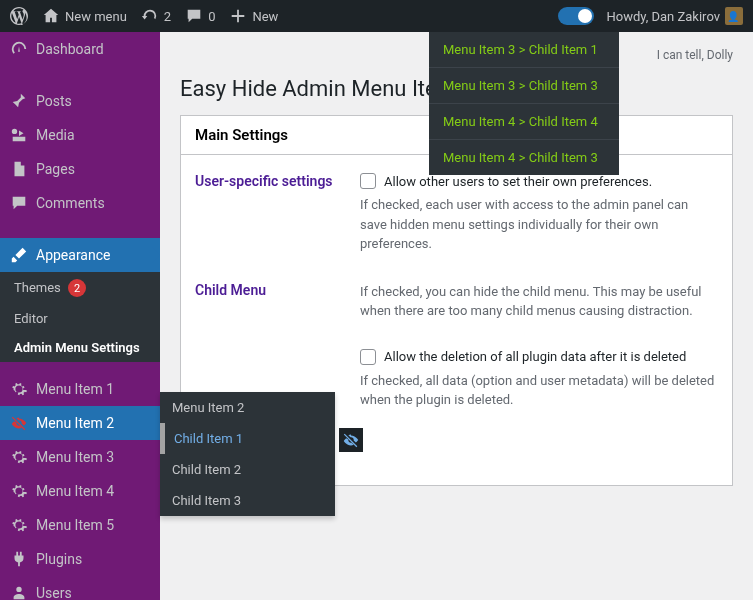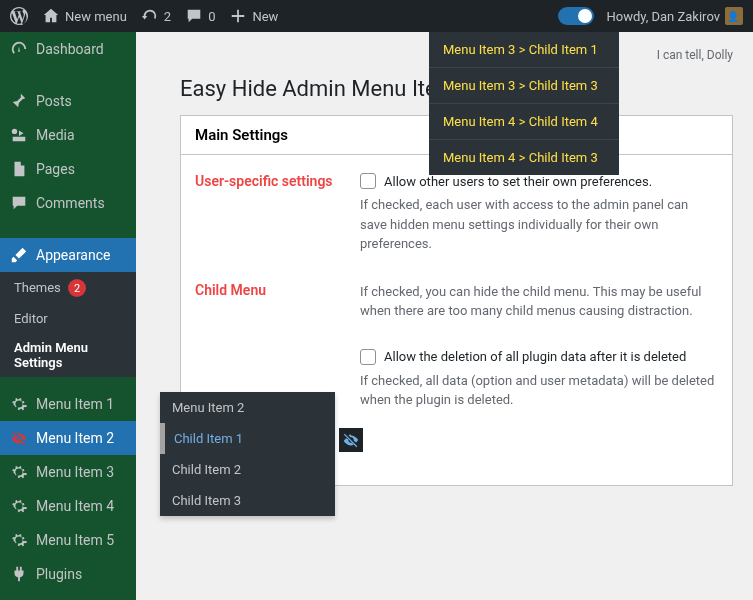--- a/index.html
+++ b/index.html
@@ -6,21 +6,21 @@
 body { background: #f0f0f1; width: 753px; height: 600px; overflow: hidden; position: relative; }
 
 .admin-bar { background: #1d2327; height: 32px; display: flex; align-items: center; padding: 0 10px; color: #c3c4c7; font-size: 13px; }
 .admin-bar-left { display: flex; align-items: center; gap: 14px; }
 .admin-bar-item { display: flex; align-items: center; gap: 5px; cursor: pointer; }
 .admin-bar-right { margin-left: auto; display: flex; align-items: center; gap: 12px; text-align: right; }
 .toggle { width: 36px; height: 18px; background: #2271b1; border-radius: 9px; position: relative; cursor: pointer; }
 .toggle::after { content: ""; position: absolute; width: 14px; height: 14px; background: #fff; border-radius: 50%; top: 2px; right: 2px; }
 .avatar { width: 18px; height: 18px; background: #8a6d3b; border-radius: 2px; display: flex; align-items: center; justify-content: center; font-size: 10px; color: #fff; }
 
-.sidebar { position: absolute; left: 0; top: 32px; width: 136px; background: #14532d; height: calc(100% - 32px); color: #c3c4c7; font-size: 14px; }
+.sidebar { position: absolute; left: 0; top: 32px; width: 160px; background: #701a75; height: calc(100% - 32px); color: #c3c4c7; font-size: 14px; }
 .sidebar-item { display: flex; align-items: center; padding: 8px 10px; gap: 8px; cursor: pointer; position: relative; }
 .sidebar-item.active { background: #2271b1; color: #fff; }
 .sidebar-item.active::after { content: ""; position: absolute; right: -8px; top: 50%; transform: translateY(-50%); border: 8px solid transparent; border-left-color: #2271b1; }
 .sidebar-item.current-hover { background: #2271b1; color: #fff; }
 .sidebar-item.hidden-item { color: #72aee6; }
 .sidebar-sub { background: #2c3338; }
 .sidebar-sub-item { padding: 7px 10px 7px 14px; font-size: 13px; cursor: pointer; color: #c3c4c7; }
 .sidebar-sub-item.bold { font-weight: 600; color: #fff; }
 .badge { background: #d63638; color: #fff; border-radius: 10px; padding: 0 6px; font-size: 11px; min-width: 18px; height: 18px; display: inline-flex; align-items: center; justify-content: center; margin-left: 4px; }
 .icon { width: 18px; height: 18px; display: inline-flex; align-items: center; justify-content: center; flex-shrink: 0; }
@@ -31,31 +31,31 @@
 .flyout-item.active { color: #72aee6; border-left: 5px solid #a3a3a3; padding-left: 9px; }
 .hide-icon { position: absolute; right: -28px; top: 36px; width: 24px; height: 24px; background: #1d2327; display: flex; align-items: center; justify-content: center; color: #72aee6; }
 
 .content { margin-left: 160px; padding: 10px 20px 20px 20px; }
 .dolly { text-align: right; font-size: 12px; color: #646970; padding: 6px 0; }
 .page-title { font-size: 22px; font-weight: 400; color: #1d2327; margin: 8px 0 14px 0; }
 .panel { background: #fff; border: 1px solid #c3c4c7; }
 .panel-header { padding: 10px 14px; font-size: 15px; font-weight: 600; border-bottom: 1px solid #c3c4c7; }
 .panel-body { padding: 18px 14px; }
 .row { display: flex; margin-bottom: 28px; }
-.row-label { width: 165px; font-weight: 600; color: #ef4444; font-size: 14px; flex-shrink: 0; }
+.row-label { width: 165px; font-weight: 600; color: #4c1d95; font-size: 14px; flex-shrink: 0; }
 .row-content { flex: 1; font-size: 13px; color: #1d2327; }
 .check-line { display: flex; align-items: center; gap: 8px; margin-bottom: 6px; }
 .checkbox { width: 16px; height: 16px; border: 1px solid #8c8f94; border-radius: 3px; background: #fff; display: flex; align-items: center; justify-content: center; cursor: pointer; flex-shrink: 0; }
 .checkbox.checked { background: #fff; border-color: #2271b1; }
 .checkbox.checked::after { content: "✓"; color: #2271b1; font-size: 13px; font-weight: bold; }
 .check-label.blue { color: #2271b1; }
 .desc { color: #646970; font-size: 13px; line-height: 1.5; }
 .btn { background: #2271b1; color: #fff; border: none; padding: 7px 14px; font-size: 13px; border-radius: 3px; cursor: pointer; }
 
-.dropdown { position: absolute; top: 32px; right: 134px; width: 190px; background: #2c3338; color: #fde047; font-size: 13px; z-index: 20; }
+.dropdown { position: absolute; top: 32px; right: 134px; width: 190px; background: #2c3338; color: #84cc16; font-size: 13px; z-index: 20; }
 .dropdown-item { padding: 10px 14px; border-top: 1px solid #3c434a; cursor: pointer; }
 .dropdown-item:first-child { border-top: none; }
 
 svg { width: 100%; height: 100%; fill: currentColor; }
 </style>
 </head>
 <body>
 
 <div class="admin-bar">
   <div class="admin-bar-left">

